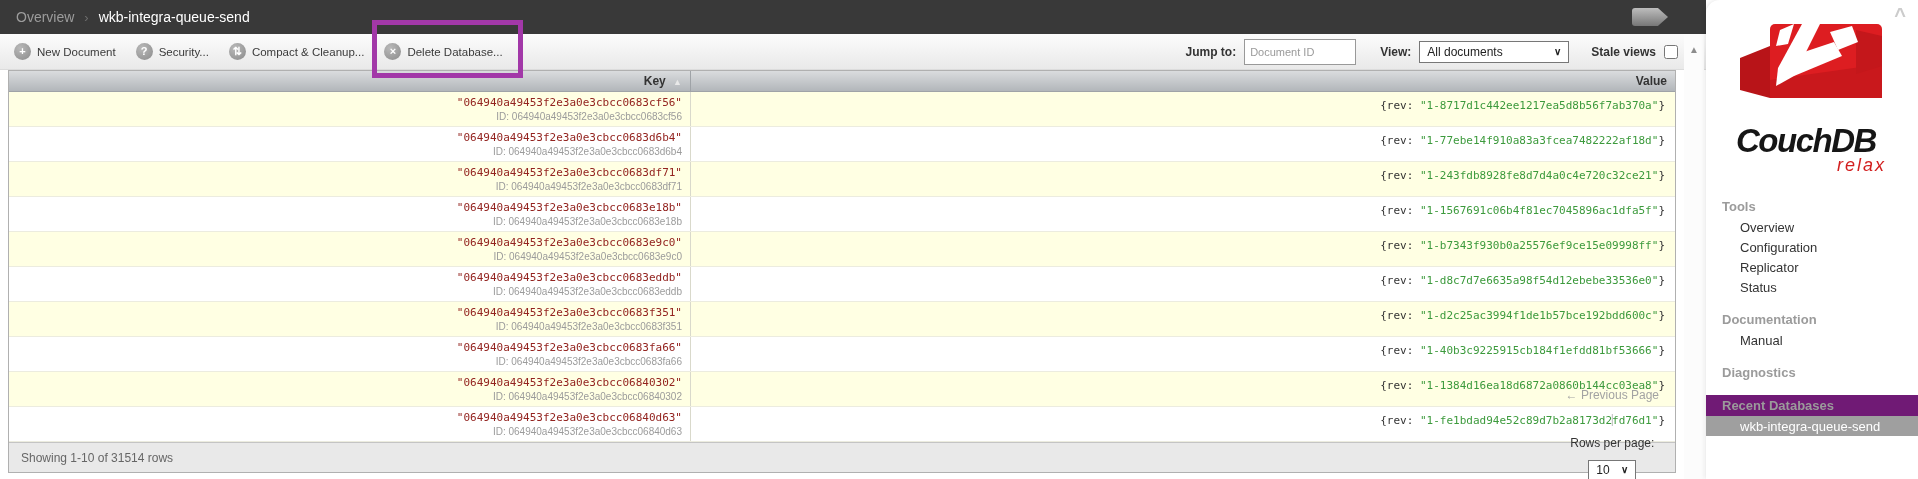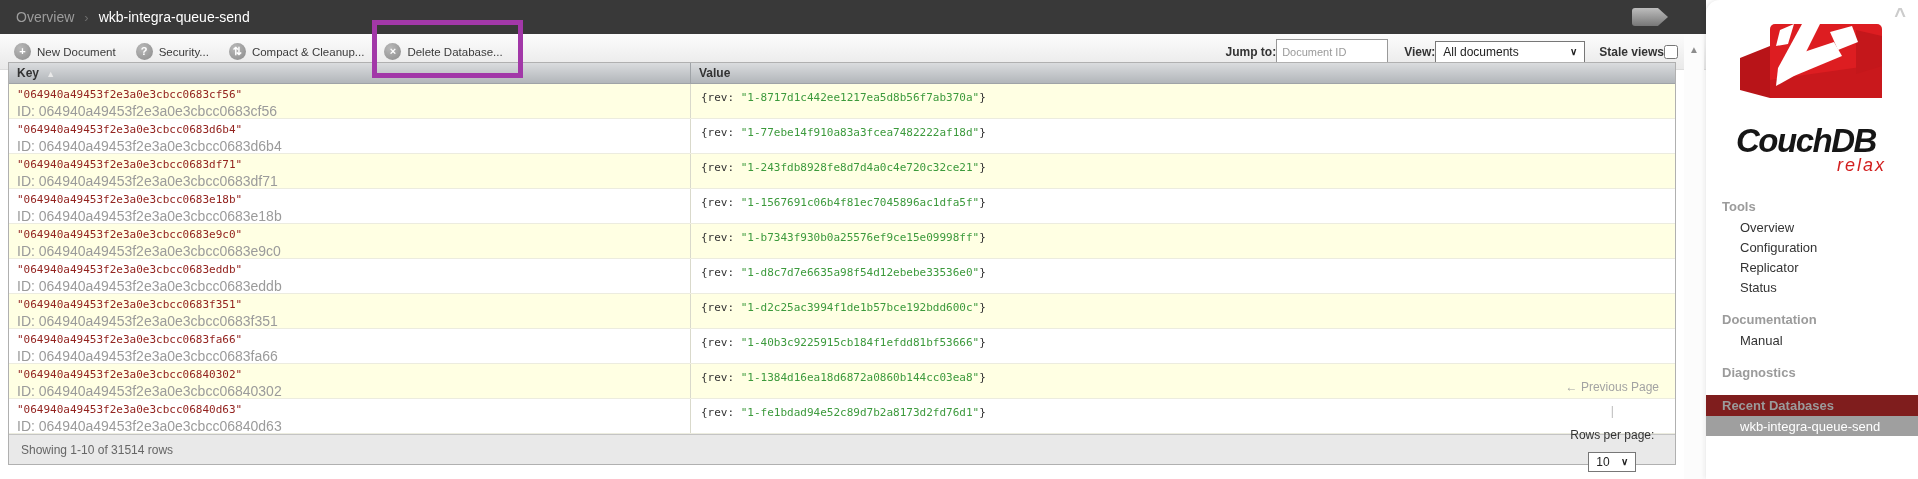--- a/index.html
+++ b/index.html
@@ -23,47 +23,47 @@
              padding:0 14px; gap:20px; position:relative; }
   .tool-btn { display:flex; align-items:center; gap:6px; font-size:11.5px; color:#3a3a3a;
               cursor:pointer; white-space:nowrap; }
   .tool-icon { width:17px; height:17px; border-radius:50%; flex:0 0 17px;
                background:radial-gradient(circle at 35% 30%, #b9b9b9, #8a8a8a);
                color:#fff; font-size:11px; line-height:17px; text-align:center; font-weight:bold; }
   .delete-wrap { position:relative; }
   .highlight-box { position:absolute; left:-12px; right:-20px; top:-23px; height:58px;
                    border:5px solid #a238a8; z-index:6; pointer-events:none; }
 
-  .toolbar-right { margin-left:auto; display:flex; align-items:center; padding-right:14px; }
+  .toolbar-right { margin-left:auto; display:flex; align-items:center; gap:8px; padding-right:14px; }
   .tb-label { font-size:12px; font-weight:bold; color:#333; }
   .jump-input { width:112px; height:16px; border:1px solid #999; font-size:11px;
                 padding:12px 5px; color:#333; }
   .jump-input::placeholder { color:#9a9a9a; }
   .fake-select { border:1px solid #777; background:#fff; height:22px; display:flex;
                  align-items:center; justify-content:space-between; padding:0 7px;
                  font-size:12px; color:#222; cursor:pointer; }
   .view-select { width:150px; }
   .select-chevron { font-size:10px; font-weight:bold; color:#222; margin-left:8px; }
   .stale-check { width:14px; height:14px; cursor:pointer; }
 
   
-  .doc-table { position:absolute; left:8px; top:62px; width:1668px;
-               border:1px solid #b0b0b0; background:#fdba74; }
+  .doc-table { position:absolute; left:8px; top:70px; width:1668px;
+               border:1px solid #b0b0b0; background:#fdba74;text-align:right; }
   .thead { display:flex; height:21px; background:linear-gradient(#dadcde,#b2b6ba);
            border-bottom:1px solid #9fa3a7; font-size:12px; font-weight:bold; color:#333; }
   .th-key { width:682px; padding:3px 8px; border-right:1px solid #9fa3a7; cursor:pointer; }
   .sort-icon { color:#e9e9e9; font-size:9px; margin-left:4px; }
   .th-value { flex:1; padding:3px 8px; cursor:pointer; }
 
   .row { display:flex; height:35px; border-bottom:1px solid #ececdf; cursor:pointer; }
   .row.odd  { background:#ffffe3; }
   .row.even { background:#ffffff; }
   .cell-key { width:682px; padding:4px 8px; border-right:1px solid #d9d9cb; overflow:hidden; }
   .key-line { font-family:"DejaVu Sans Mono", monospace; font-size:11px; color:#93231f; }
-  .id-line  { font-size:14px; color:#9b9b9b; margin-top:2px; }
+  .id-line  { font-size:10px; color:#9b9b9b; margin-top:2px; }
   .cell-value { flex:1; padding:7px 10px; font-family:"DejaVu Sans Mono", monospace;
                 font-size:11px; white-space:nowrap; overflow:hidden; }
   .v-punct { color:#333; }
   .v-str   { color:#3c9a3c; }
 
   .tfoot { display:flex; align-items:center; height:30px; background:#e9e9e9;
            border-top:1px solid #c4c4c4; font-size:12px; padding:0 12px; }
   .foot-status { color:#666; }
   .foot-right { margin-left:auto; display:flex; align-items:center; gap:10px; padding-right:4px;flex-direction:column; }
   .prev-link { color:#a3a3a3; cursor:default; }
@@ -85,21 +85,21 @@
                       font-size:20px; font-weight:bold; cursor:pointer; }
   .logo { margin:22px 0 0 30px; width:150px; cursor:pointer;font-style:italic; }
   .logo-title { font-size:33px; font-weight:bold; color:#161616; letter-spacing:-1.5px;
                 line-height:1; margin-top:2px; }
   .logo-tagline { color:#d21f1f; font-size:18px; text-align:right; letter-spacing:2px;
                   margin-top:-2px; }
   .nav { margin-top:20px; font-size:13px; }
   .nav-section { margin-bottom:12px; }
   .nav-heading { color:#9b9b9b; font-weight:bold; padding:3px 0 3px 16px; }
   .nav-item { padding:2.5px 0 2.5px 34px; color:#333; cursor:pointer; }
-  .nav-heading.recent { background:#7f1d1d; }
+  .nav-heading.recent { background:#701a75; }
   .nav-item.selected { background:#9f9f9f; color:#fff; }
 </style>
 </head>
 <body>
 
 <div class="main">
 
   <div class="dark-header">
     <span class="crumb-root">Overview</span>
     <span class="crumb-sep">›</span>

